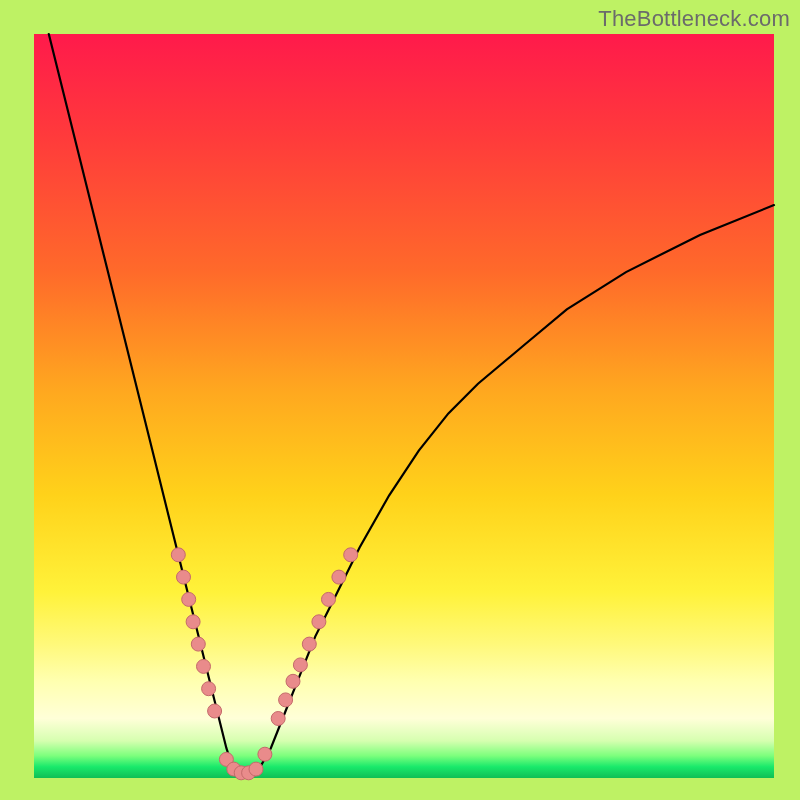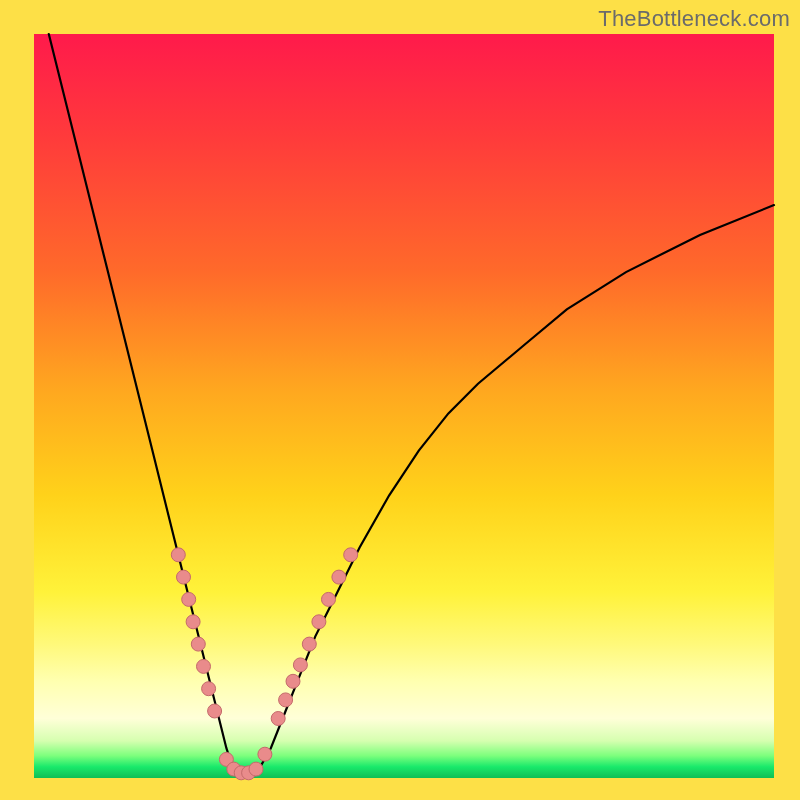--- a/index.html
+++ b/index.html
@@ -10,21 +10,21 @@
     background: #000;
     font-family: Arial, Helvetica, sans-serif;
     overflow: hidden;
   }
   .frame {
     position: absolute;
     left: 0;
     top: 0;
     width: 800px;
     height: 800px;
-    background: #fde047;
+    background: #bef264;
   }
   .plot {
     position: absolute;
     left: 34px;
     top: 34px;
     width: 740px;
     height: 744px;
     
     background:
       linear-gradient(

